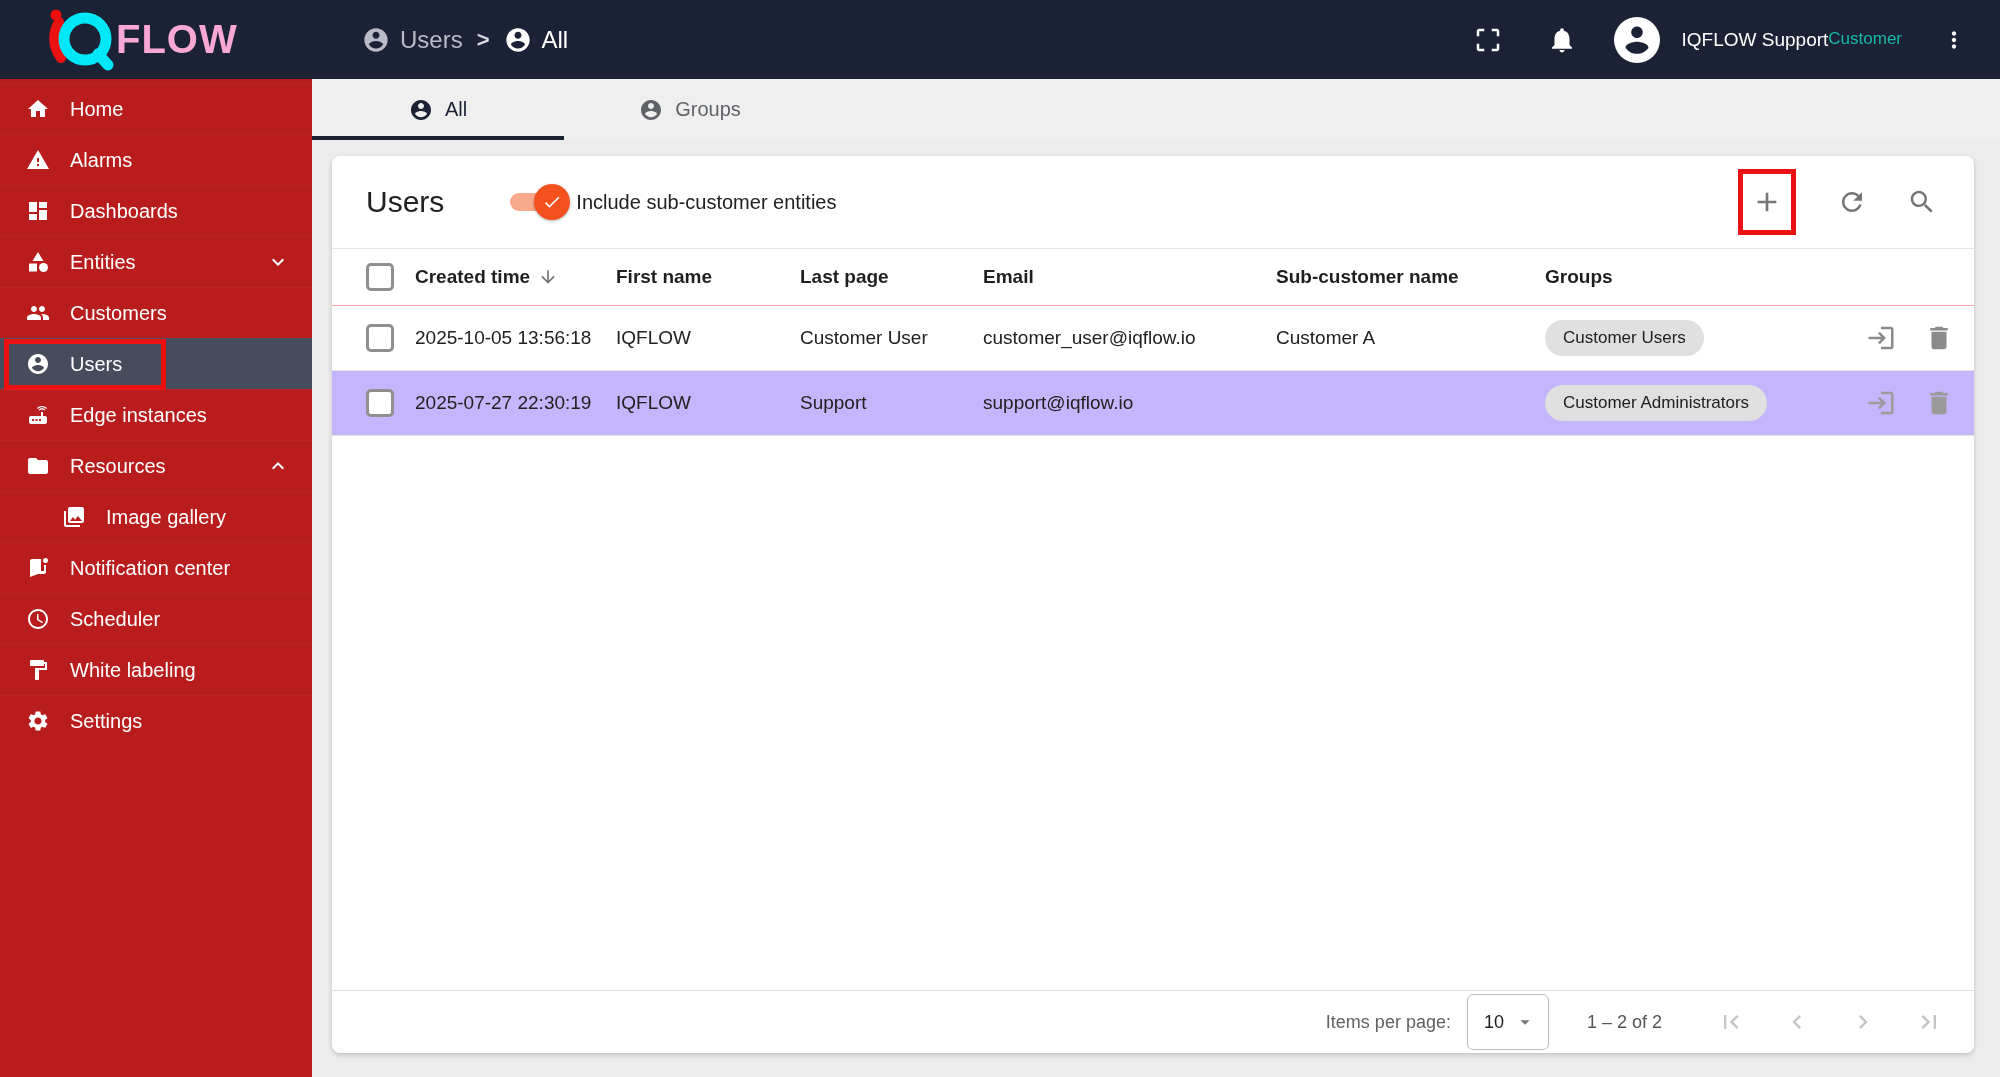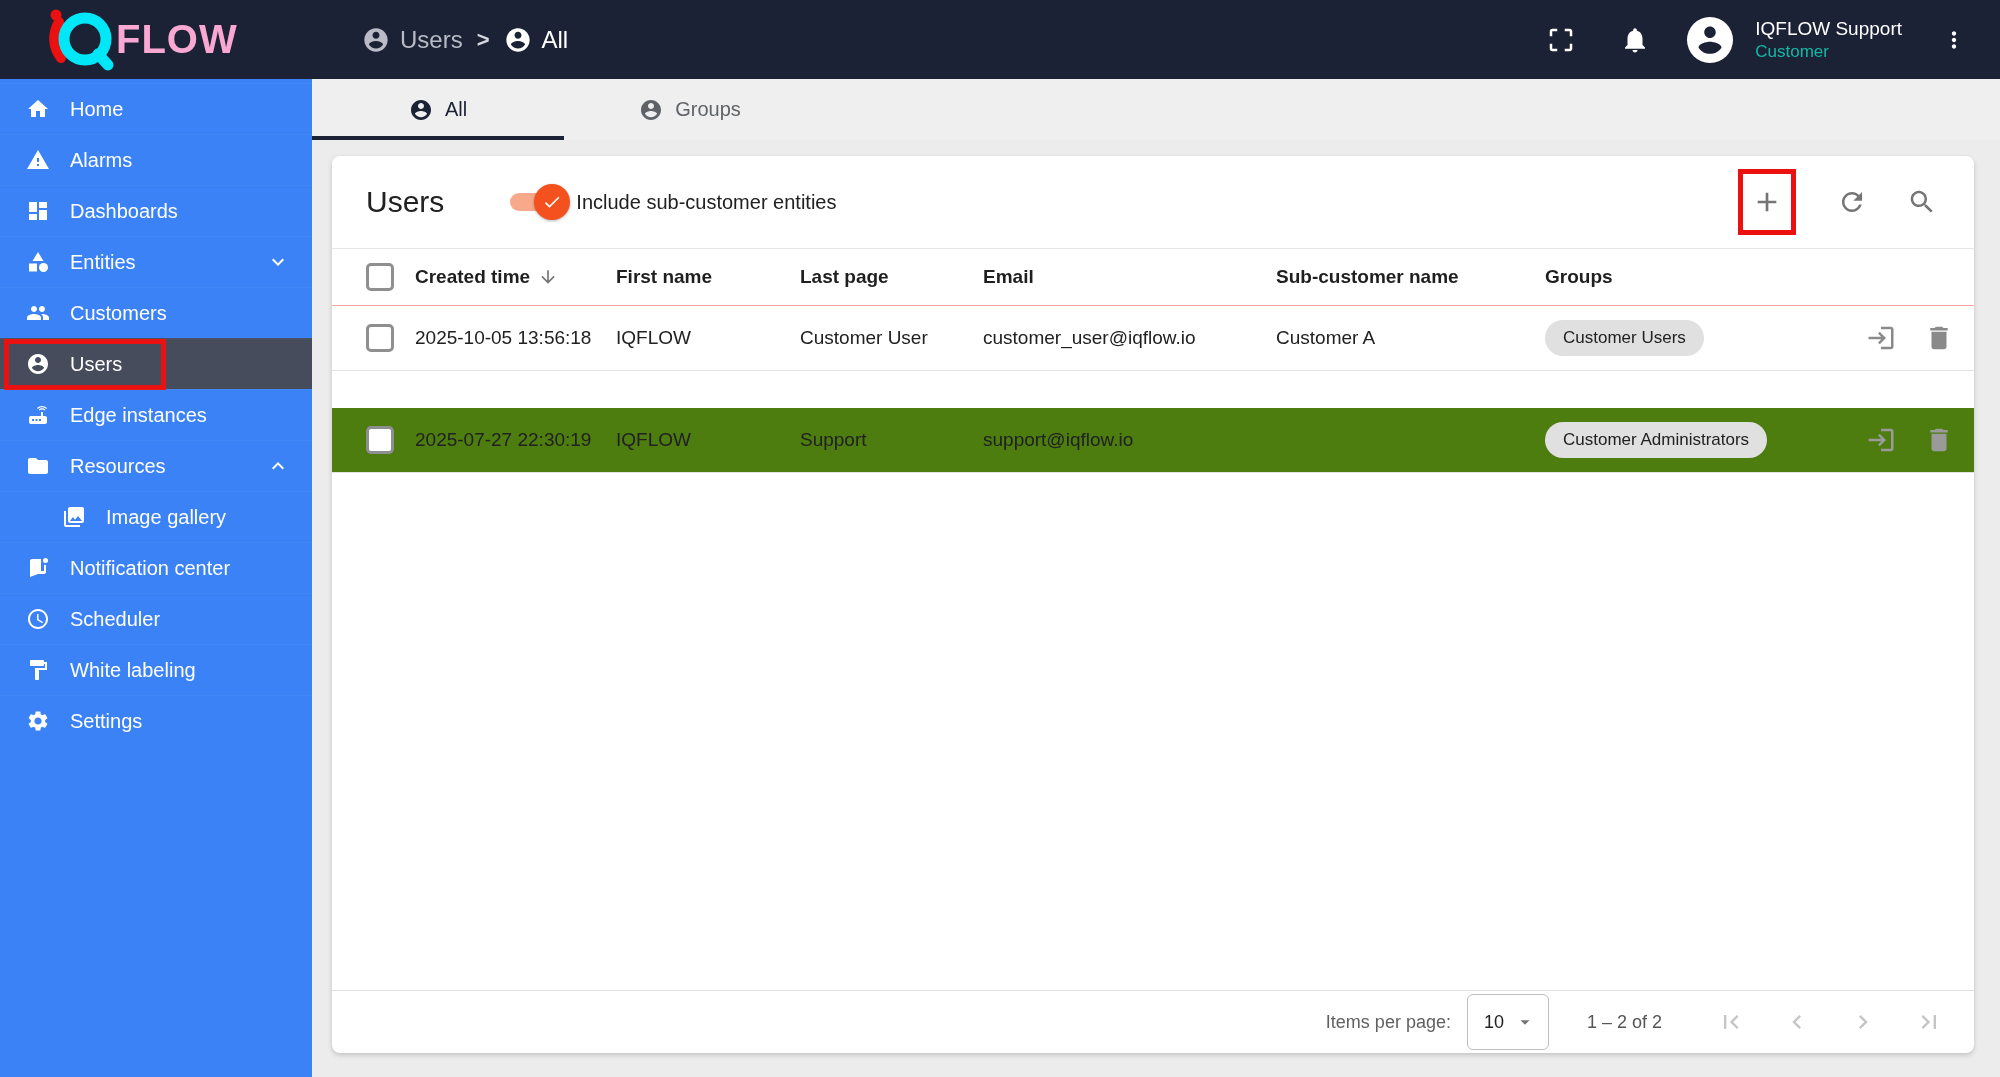--- a/index.html
+++ b/index.html
@@ -13,26 +13,26 @@
   .logo-text { color:#f9a8d4; font-size:40px; font-weight:bold; letter-spacing:1px; }
   .breadcrumb { display:flex; align-items:center; gap:14px; margin-left:50px; font-size:24px; font-weight:500; }
   .crumb { display:flex; align-items:center; gap:10px; }
   .crumb.dim { color:#b9bcc7; }
   .crumb.bright { color:#ffffff; }
   .crumb-sep { color:#d6d8de; font-size:22px; font-weight:600; }
   .topbar-spacer { flex:1; }
   .topbar-right { display:flex; align-items:center; gap:30px; padding-right:24px; }
   .tb-iconbtn { width:44px; height:44px; display:flex; align-items:center; justify-content:center; cursor:pointer; }
   .avatar { width:46px; height:46px; border-radius:50%; background:#ffffff; display:flex; align-items:center; justify-content:center; }
-  .user-block { display:flex; flex-direction:column; line-height:1.25; margin-left:-8px; }
+  .user-block { display:flex; line-height:1.25; margin-left:-8px; }
   .user-name { font-size:19px; color:#ffffff; }
   .user-role { font-size:17px; color:#14b8a6; }
 
   
-  .sidebar { background:#3b82f6; color:#fff; padding-top:4px; }
+  .sidebar { background:#b91c1c; color:#fff; padding-top:4px; }
   .nav-item { height:51px; display:flex; align-items:center; padding-left:26px; gap:20px; font-size:20px; font-weight:500; cursor:pointer; position:relative; border-top:1px solid rgba(255,255,255,0.045); }
   .nav-item svg { flex:none; }
   .nav-item .chev { position:absolute; right:22px; }
   .nav-item.selected { background:#474c5c; }
   .nav-item.sub { padding-left:62px; }
   .annotation-box { position:absolute; left:4px; top:0px; width:162px; height:51px; border:5px solid #ec1111; pointer-events:none; }
 
   
   .main { background:#ececec; display:flex; flex-direction:column; overflow:hidden; }
   .tabbar { height:61px; background:#efefef; display:flex; flex:none; }
@@ -54,21 +54,21 @@
   .toolbar-spacer { flex:1; }
   .toolbar-icons { display:flex; align-items:center; gap:26px; }
   .iconbtn { width:44px; height:44px; display:flex; align-items:center; justify-content:center; cursor:pointer; color:#757575; }
   .red-box { border:5px solid #ec1111; width:58px; height:66px; display:flex; align-items:center; justify-content:center; margin-right:8px; }
 
   
   .tbl { display:flex; flex-direction:column; flex:1; }
   .tr { display:flex; align-items:center; flex:none; }
   .tr.head { height:57px; border-bottom:1px solid #fca5a5; font-weight:600; color:#1f1f1f; font-size:19px; }
   .tr.row { height:65px; border-bottom:1px solid #e3e3e3; font-size:19px; color:#212121; }
-  .tr.row.alt { background:#4d7c0f;margin-top:37px; }
+  .tr.row.alt { background:#c4b5fd; }
   .td { flex:none; padding-right:10px; white-space:nowrap; overflow:hidden; }
   .c-check { width:83px; padding-left:34px; }
   .c-created { width:201px; display:flex; align-items:center; gap:8px; }
   .c-first { width:184px; }
   .c-last { width:183px; }
   .c-email { width:293px; }
   .c-subcust { width:269px; }
   .c-groups { width:320px; }
   .c-actions { flex:1; display:flex; justify-content:flex-end; align-items:center; gap:28px; padding-right:20px; }
   .checkbox { width:28px; height:28px; border:3px solid #8f8f8f; border-radius:5px; background:#fff; cursor:pointer; }

